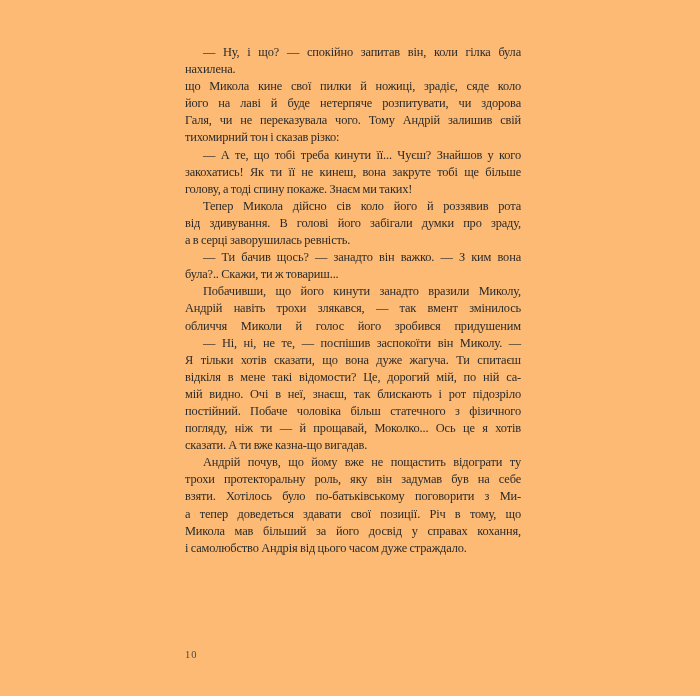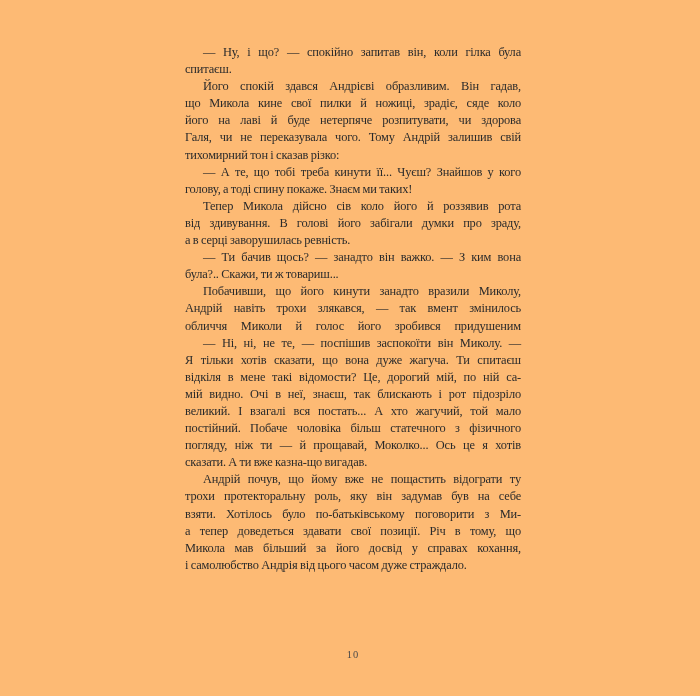--- a/index.html
+++ b/index.html
@@ -39,53 +39,51 @@
     text-indent: 18px;
   }
   .ln.last {
     text-align-last: left;
   }
   .page-number {
     position: absolute;
     left: 185px;
     top: 649px;
     width: 336px;
-    text-align: center;
     font-size: 10.5px;
     letter-spacing: 1px;
     color: #4a4a4a;
   }
 </style>
 </head>
 <body>
 
 <div class="page">
   <div class="text-column" id="text-column">
       <div class="ln first">— Ну, і що? — спокійно запитав він, коли гілка була</div>
-      <div class="ln last">спитаєш.</div>
-      <div class="ln first">Його спокій здався Андрієві образливим. Він гадав,</div>
+      <div class="ln last">нахилена.</div>
       <div class="ln">що Микола кине свої пилки й ножиці, зрадіє, сяде коло</div>
       <div class="ln">його на лаві й буде нетерпяче розпитувати, чи здорова</div>
       <div class="ln">Галя, чи не переказувала чого. Тому Андрій залишив свій</div>
       <div class="ln last">тихомирний тон і сказав різко:</div>
       <div class="ln first">— А те, що тобі треба кинути її... Чуєш? Знайшов у кого</div>
+      <div class="ln">закохатись! Як ти її не кинеш, вона закруте тобі ще більше</div>
       <div class="ln last">голову, а тоді спину покаже. Знаєм ми таких!</div>
       <div class="ln first">Тепер Микола дійсно сів коло його й роззявив рота</div>
       <div class="ln">від здивування. В голові його забігали думки про зраду,</div>
       <div class="ln last">а в серці заворушилась ревність.</div>
       <div class="ln first">— Ти бачив щось? — занадто він важко. — З ким вона</div>
       <div class="ln last">була?.. Скажи, ти ж товариш...</div>
       <div class="ln first">Побачивши, що його кинути занадто вразили Миколу,</div>
       <div class="ln">Андрій навіть трохи злякався, — так вмент змінилось</div>
       <div class="ln">обличчя Миколи й голос його зробився придушеним</div>
       <div class="ln first">— Ні, ні, не те, — поспішив заспокоїти він Миколу. —</div>
       <div class="ln">Я тільки хотів сказати, що вона дуже жагуча. Ти спитаєш</div>
       <div class="ln">відкіля в мене такі відомости? Це, дорогий мій, по ній са-</div>
       <div class="ln">мій видно. Очі в неї, знаєш, так блискають і рот підозріло</div>
-      <div class="ln">великий. І взагалі вся постать... А хто жагучий, той мало</div>
       <div class="ln">постійний. Побаче чоловіка більш статечного з фізичного</div>
       <div class="ln">погляду, ніж ти — й прощавай, Моколко... Ось це я хотів</div>
       <div class="ln last">сказати. А ти вже казна-що вигадав.</div>
       <div class="ln first">Андрій почув, що йому вже не пощастить відограти ту</div>
       <div class="ln">трохи протекторальну роль, яку він задумав був на себе</div>
       <div class="ln">взяти. Хотілось було по-батьківському поговорити з Ми-</div>
       <div class="ln">а тепер доведеться здавати свої позиції. Річ в тому, що</div>
       <div class="ln">Микола мав більший за його досвід у справах кохання,</div>
       <div class="ln last">і самолюбство Андрія від цього часом дуже страждало.</div>
     </div>

